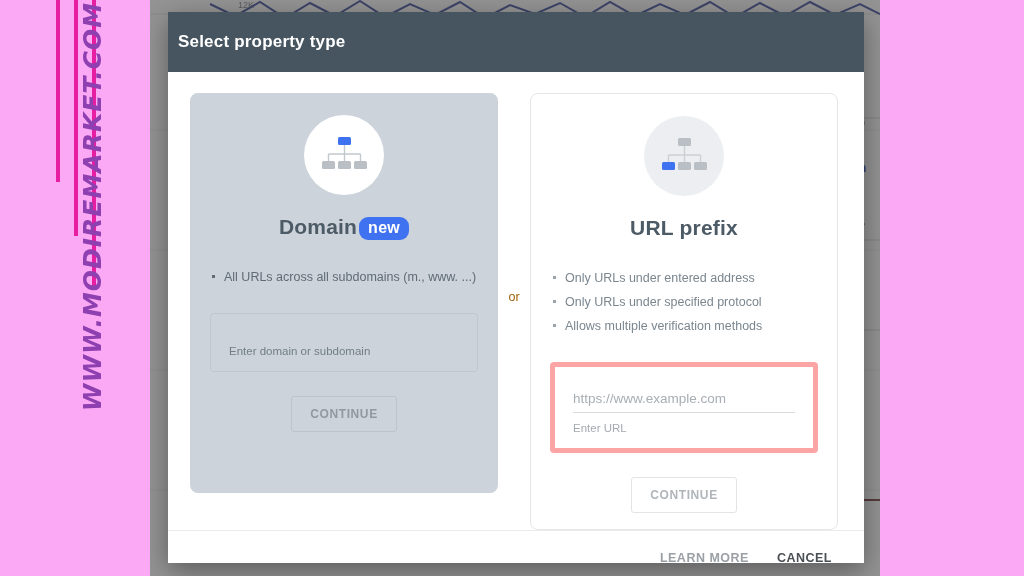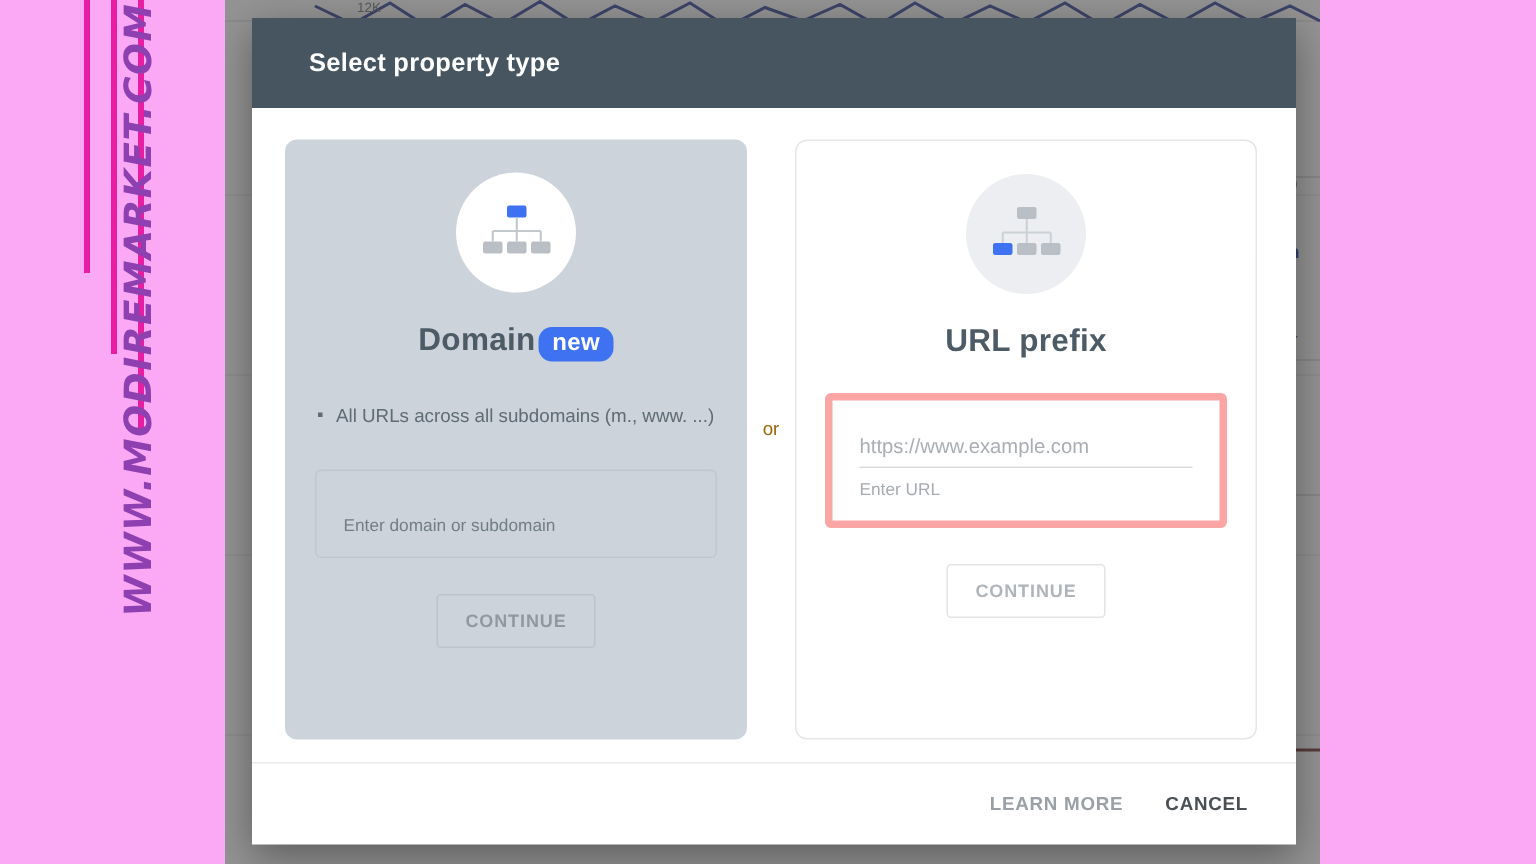--- a/index.html
+++ b/index.html
@@ -67,21 +67,21 @@
     box-shadow:0 8px 26px rgba(0,0,0,0.38);
     overflow:hidden;
     display:flex;flex-direction:column;
   }
   #modal-header{
     height:60px;flex:0 0 60px;background:#46555f;
     display:flex;align-items:center;
   }
   #modal-title{
     color:#ffffff;font-size:17px;font-weight:700;
-    padding-left:38px;letter-spacing:.2px;
+    padding-left:10px;letter-spacing:.2px;
   }
   #modal-body{
     flex:1 1 auto;
     display:flex;align-items:flex-start;
     padding:21px 22px 0 22px;
     box-sizing:border-box;
   }
   .card{
     width:308px;box-sizing:border-box;
     border-radius:8px;
@@ -96,21 +96,21 @@
     width:80px;height:80px;border-radius:50%;
     display:flex;align-items:center;justify-content:center;
     margin-top:4px;
   }
   #domain-icon-circle{background:#ffffff;}
   #url-icon-circle{background:#eceef1;}
 
   .card-title{
     margin-top:20px;
     font-size:21px;font-weight:700;color:#4d5b66;
-    display:flex;align-items:center;gap:2px;
+    display:flex;align-items:flex-start;gap:2px;
     letter-spacing:.2px;
   }
   #new-badge{
     background:#3f72f0;color:#ffffff;
     font-size:16px;font-weight:700;
     border-radius:9px;padding:2px 9px 3px 9px;
     letter-spacing:.3px;
     position:relative;top:2px;
   }
   .bullets{
@@ -259,20 +259,25 @@
           <line x1="24.5" y1="19" x2="24.5" y2="26" stroke="#ccd1d6" stroke-width="1.4"></line>
           <line x1="40.5" y1="19" x2="40.5" y2="26" stroke="#ccd1d6" stroke-width="1.4"></line>
           <rect x="2" y="26" width="13" height="8" rx="1.5" fill="#3f72f0"></rect>
           <rect x="18" y="26" width="13" height="8" rx="1.5" fill="#b9bfc5"></rect>
           <rect x="34" y="26" width="13" height="8" rx="1.5" fill="#b9bfc5"></rect>
         </svg>
       </div>
       <div class="card-title">
         <span>URL prefix</span>
       </div>
+      <ul class="bullets">
+        <li>Only URLs under entered address</li>
+        <li>Only URLs under specified protocol</li>
+        <li>Allows multiple verification methods</li>
+      </ul>
       <div class="field-box" id="url-field-box">
         <input class="field-input" id="url-input" type="text" placeholder="https://www.example.com" style="">
         <div class="field-helper" id="url-field-helper">Enter URL</div>
       </div>
       <button class="continue-button" id="url-continue">CONTINUE</button>
     </div>
 
   </div>
 
   <div id="modal-footer">

